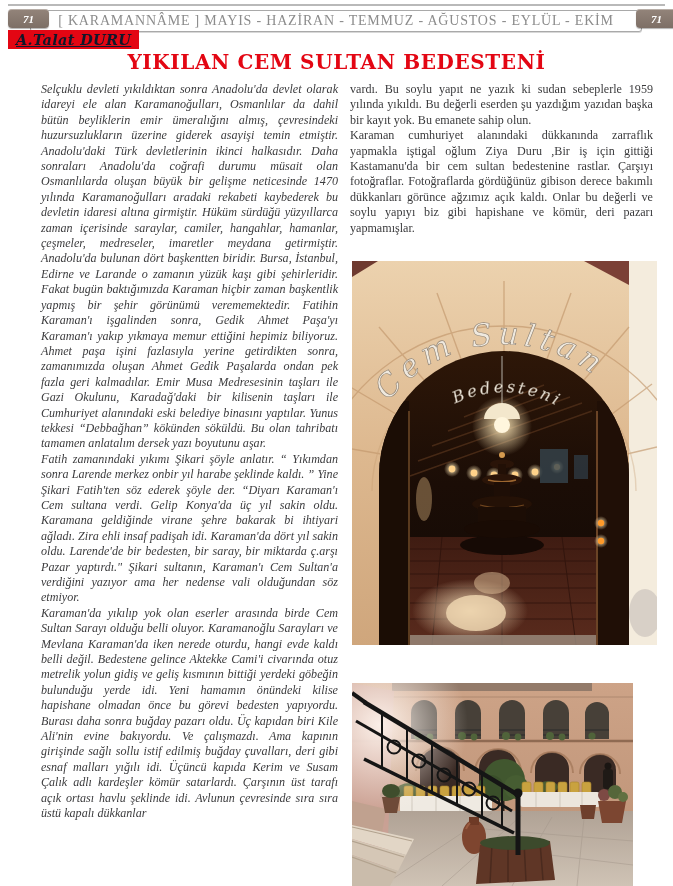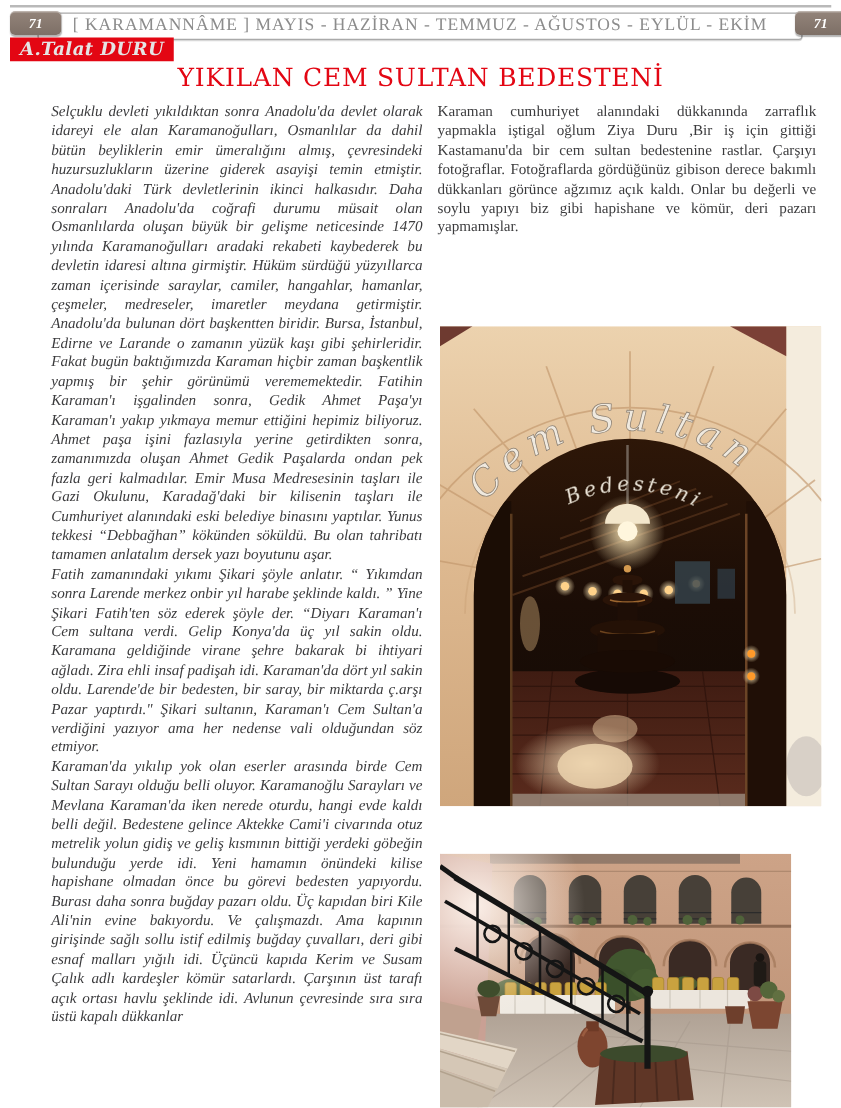--- a/index.html
+++ b/index.html
@@ -24,28 +24,29 @@
     position:absolute;top:9px;width:41px;height:19px;
     background:linear-gradient(#93847a,#7d6f66);
     border-radius:4px;box-shadow:inset 0 1px 0 rgba(255,255,255,.35), 0 1px 1px rgba(0,0,0,.3);
     color:#fff;font-size:11px;font-weight:bold;font-style:italic;
     display:flex;align-items:center;justify-content:center;
   }
   .page-badge.left{left:8px;}
   .page-badge.right{left:636px;}
   .author-badge{
     position:absolute;left:8px;top:30px;height:19px;padding:0 8px;
-    background:#e30613;color:#e5e5e5;
+    background:#e30613;color:#0f172a;
     font-weight:bold;font-style:italic;font-size:14.5px;
     display:flex;align-items:center;letter-spacing:.3px;
     font-family:"DejaVu Serif", serif;
+    text-decoration:underline;
   }
   .article-title{
     position:absolute;left:0;top:50px;width:100%;text-align:center;
-    color:#e30613;font-weight:normal;font-size:20px;letter-spacing:.6px;
+    color:#e30613;font-weight:bold;font-size:20px;letter-spacing:.6px;
     font-family:"DejaVu Serif", serif;
   }
   
   .col{
     position:absolute;top:82px;
     font-size:12.1px;line-height:15.4px;color:#3b3b3d;
     text-align:justify;text-justify:inter-word;
   }
   .col p{margin:0;}
   .col-left{left:41px;width:297px;font-style:italic;}
@@ -67,20 +68,21 @@
 <div class="page-badge right">71</div>
 <div class="author-badge">A.Talat DURU</div>
 <div class="article-title">YIKILAN CEM SULTAN BEDESTENİ</div>
 
 <div class="col col-left">
     <p>Selçuklu devleti yıkıldıktan sonra Anadolu'da devlet olarak idareyi ele alan Karamanoğulları, Osmanlılar da dahil bütün beyliklerin emir ümeralığını almış, çevresindeki huzursuzlukların üzerine giderek asayişi temin etmiştir. Anadolu'daki Türk devletlerinin ikinci halkasıdır. Daha sonraları Anadolu'da coğrafi durumu müsait olan Osmanlılarda oluşan büyük bir gelişme neticesinde 1470 yılında Karamanoğulları aradaki rekabeti kaybederek bu devletin idaresi altına girmiştir.  Hüküm sürdüğü yüzyıllarca zaman içerisinde saraylar, camiler, hangahlar, hamanlar, çeşmeler, medreseler, imaretler meydana getirmiştir. Anadolu'da bulunan dört başkentten biridir. Bursa, İstanbul, Edirne ve Larande o zamanın yüzük kaşı gibi şehirleridir.  Fakat bugün baktığımızda Karaman hiçbir zaman başkentlik yapmış bir şehir görünümü verememektedir. Fatihin Karaman'ı işgalinden sonra, Gedik Ahmet Paşa'yı Karaman'ı yakıp yıkmaya memur ettiğini hepimiz biliyoruz. Ahmet paşa işini fazlasıyla yerine getirdikten sonra, zamanımızda oluşan Ahmet Gedik Paşalarda ondan pek fazla geri kalmadılar. Emir Musa Medresesinin taşları ile Gazi Okulunu, Karadağ'daki bir kilisenin taşları ile  Cumhuriyet alanındaki eski belediye binasını yaptılar. Yunus tekkesi “Debbağhan” kökünden söküldü. Bu olan tahribatı tamamen anlatalım dersek yazı boyutunu aşar.</p>
     <p>Fatih zamanındaki yıkımı Şikari şöyle anlatır. “ Yıkımdan sonra Larende merkez onbir yıl harabe şeklinde kaldı. ” Yine Şikari Fatih'ten söz ederek şöyle der. “Diyarı Karaman'ı Cem sultana verdi. Gelip Konya'da üç yıl sakin oldu. Karamana geldiğinde virane şehre bakarak bi ihtiyari ağladı. Zira ehli insaf padişah idi.  Karaman'da dört yıl sakin oldu. Larende'de  bir  bedesten, bir saray, bir miktarda ç.arşı Pazar yaptırdı." Şikari sultanın, Karaman'ı Cem Sultan'a verdiğini yazıyor ama her nedense vali olduğundan söz etmiyor.</p>
     <p>Karaman'da yıkılıp yok olan eserler arasında birde Cem Sultan Sarayı olduğu belli oluyor. Karamanoğlu Sarayları ve Mevlana Karaman'da iken nerede oturdu, hangi evde kaldı belli değil. Bedestene gelince Aktekke Cami'i civarında otuz metrelik yolun gidiş ve geliş kısmının bittiği yerdeki göbeğin bulunduğu yerde idi. Yeni hamamın önündeki kilise hapishane olmadan önce bu görevi bedesten yapıyordu. Burası daha sonra buğday pazarı oldu. Üç kapıdan biri Kile Ali'nin evine bakıyordu. Ve çalışmazdı. Ama kapının girişinde sağlı sollu istif edilmiş buğday çuvalları, deri gibi esnaf malları yığılı idi. Üçüncü kapıda Kerim ve Susam Çalık adlı kardeşler kömür satarlardı. Çarşının üst tarafı açık ortası havlu şeklinde idi. Avlunun çevresinde sıra sıra üstü kapalı dükkanlar</p>
   </div>
 <div class="col col-right">
+    <p>vardı. Bu soylu yapıt ne yazık ki sudan sebeplerle 1959 yılında yıkıldı. Bu değerli eserden şu yazdığım yazıdan başka bir kayıt yok. Bu emanete sahip olun.</p>
     <p>Karaman cumhuriyet alanındaki dükkanında zarraflık yapmakla iştigal oğlum Ziya Duru ,Bir iş için gittiği Kastamanu'da bir cem sultan bedestenine rastlar. Çarşıyı fotoğraflar. Fotoğraflarda gördüğünüz gibison derece bakımlı dükkanları görünce ağzımız açık kaldı. Onlar bu değerli ve soylu yapıyı  biz gibi hapishane ve kömür, deri pazarı yapmamışlar.</p>
   </div>
 
 <div class="photo photo1">
 <svg width="305" height="384" viewBox="0 0 305 384">
   <defs>
     <linearGradient id="stone1" x1="0" y1="0" x2="0" y2="1">
       <stop offset="0" stop-color="#ecd2ae"></stop>
           <stop offset="0.5" stop-color="#ddb88f"></stop>
           <stop offset="1" stop-color="#cfa67c"></stop>

